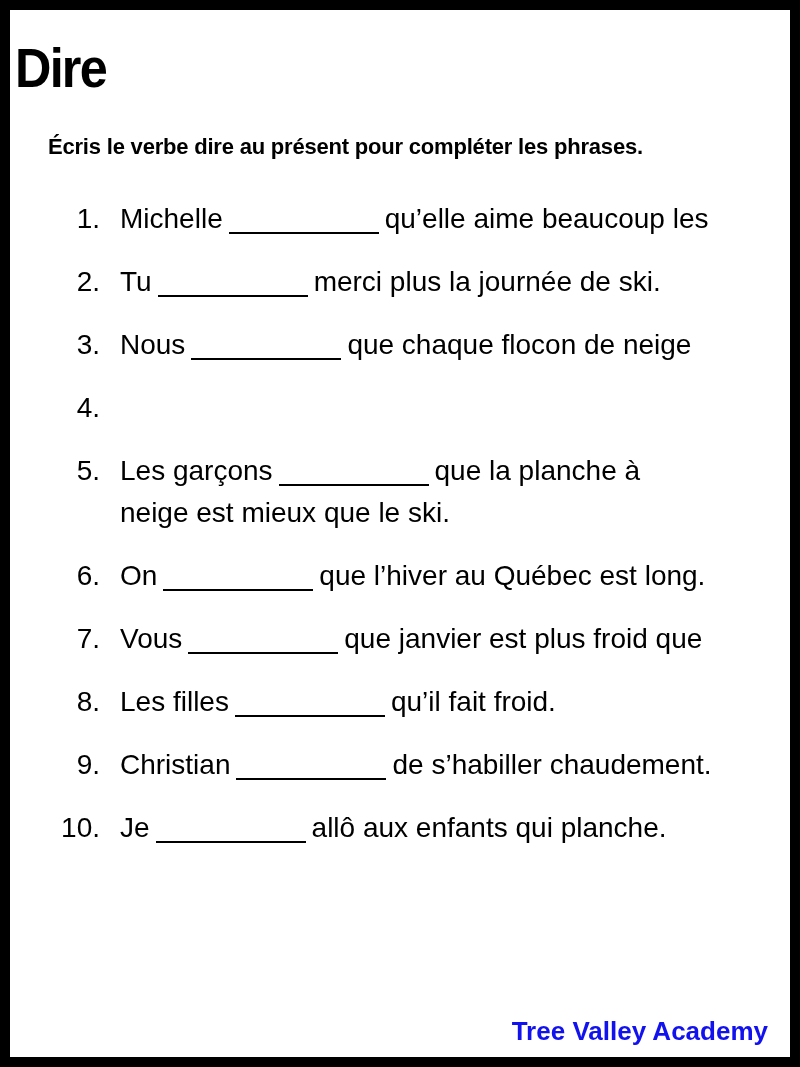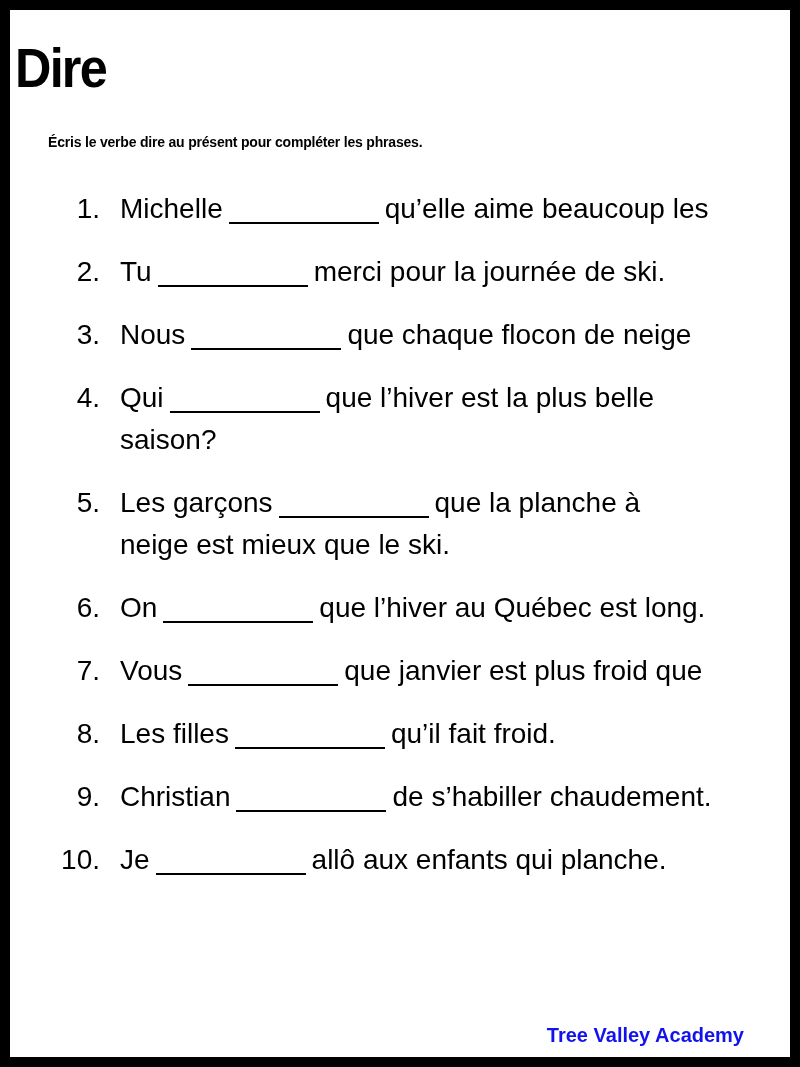--- a/index.html
+++ b/index.html
@@ -21,21 +21,21 @@
     font-weight: bold;
     line-height: 1;
   }
   .title-inner {
     display: inline-block;
     transform: scaleX(0.9);
     letter-spacing: -2px;
   }
   .instructions {
     margin: 30px 0 0 38px;
-    font-size: 14px;
+    font-size: 22px;
     font-weight: bold;
     letter-spacing: -0.2px;
   }
   .exercises {
     margin: 38px 0 0 30px;
     padding: 0;
     list-style: none;
   }
   .exercise {
     display: flex;
@@ -54,49 +54,48 @@
   .blank {
     display: inline-block;
     width: 150px;
     height: 1em;
     border-bottom: 2px solid #000;
     vertical-align: -6px;
     margin: 0 6px;
   }
   .brand {
     position: absolute;
-    right: 46px;
+    right: 22px;
     bottom: 10px;
-    font-size: 20px;
+    font-size: 26px;
     font-weight: bold;
   }
 </style>
 </head>
 <body>
 
 <h1 class="title"><span class="title-inner">Dire</span></h1>
 
 <p class="instructions">Écris le verbe dire au présent pour compléter les phrases.</p>
 
 <ol class="exercises">
   <li class="exercise">
     <span class="num">1.</span>
     <div class="sentence"><span>Michelle</span><span class="blank"></span><span>qu’elle aime beaucoup les</span></div>
   </li>
   <li class="exercise">
     <span class="num">2.</span>
-    <div class="sentence"><span>Tu</span><span class="blank"></span><span>merci pour la journée de ski.</span><div></div></div>
+    <div class="sentence"><span>Tu</span><span class="blank"></span><span>merci plus la journée de ski.</span><div></div></div>
   </li>
   <li class="exercise">
     <span class="num">3.</span>
     <div class="sentence"><span>Nous</span><span class="blank"></span><span>que chaque flocon de neige</span></div>
   </li>
   <li class="exercise">
     <span class="num">4.</span>
-    <div class="sentence"><span>Qui</span><span class="blank"></span><span>que l’hiver est la plus belle</span><div>saison?</div></div>
   </li>
   <li class="exercise">
     <span class="num">5.</span>
     <div class="sentence"><span>Les garçons</span><span class="blank"></span><span>que la planche à</span><div>neige est mieux que le ski.</div></div>
   </li>
   <li class="exercise">
     <span class="num">6.</span>
     <div class="sentence"><span>On</span><span class="blank"></span><span>que l’hiver au Québec est long.</span><div></div></div>
   </li>
   <li class="exercise">

